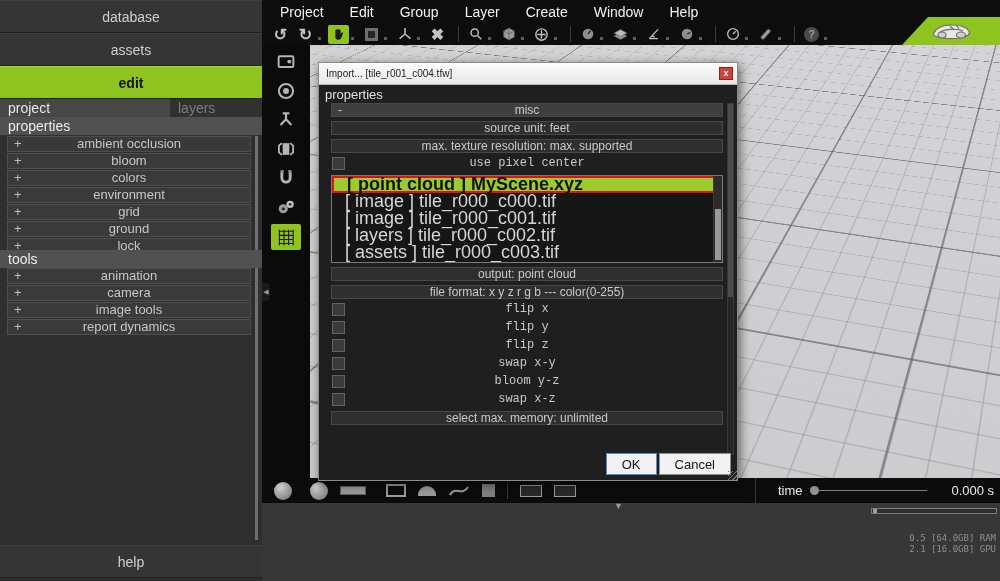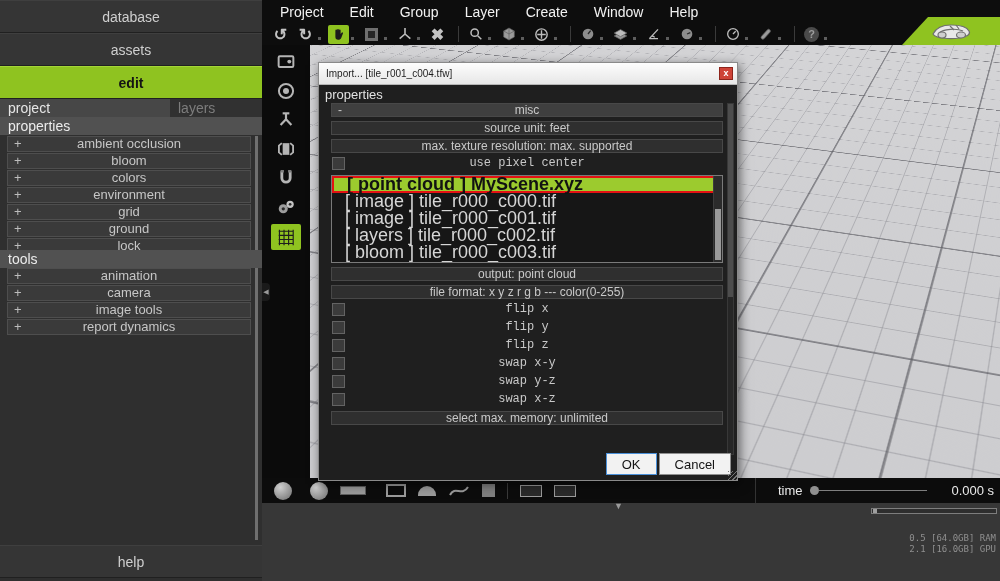--- a/index.html
+++ b/index.html
@@ -434,21 +434,21 @@
       <div class="cbrow">
         <span class="cb"></span>
         <span>use pixel center</span>
       </div>
 
       <div class="flist">
         <div class="fitem sel">[ point cloud ] MyScene.xyz</div>
         <div class="fitem">[ image ] tile_r000_c000.tif</div>
         <div class="fitem">[ image ] tile_r000_c001.tif</div>
         <div class="fitem">[ layers ] tile_r000_c002.tif</div>
-        <div class="fitem">[ bloom ] tile_r000_c003.tif</div>
+        <div class="fitem">[ assets ] tile_r000_c003.tif</div>
         <div class="flist-scroll">
             <div class="thumb"></div>
           </div>
       </div>
 
       <div class="drow">output: point cloud</div>
       <div class="drow">file format: x y z r g b --- color(0-255)</div>
 
       <div class="cbrow">
         <span class="cb"></span>
@@ -457,21 +457,21 @@
         <span class="cb"></span>
         <span>flip y</span></div>
       <div class="cbrow">
         <span class="cb"></span>
         <span>flip z</span></div>
       <div class="cbrow">
         <span class="cb"></span>
         <span>swap x-y</span></div>
       <div class="cbrow">
         <span class="cb"></span>
-        <span>swap y-z</span></div>
+        <span>bloom y-z</span></div>
       <div class="cbrow">
         <span class="cb"></span>
         <span>swap x-z</span></div>
 
       <div class="drow">select max. memory: unlimited</div>
     </div>
 
     <div class="dlg-scroll">
         <div class="thumb"></div>
       </div>

